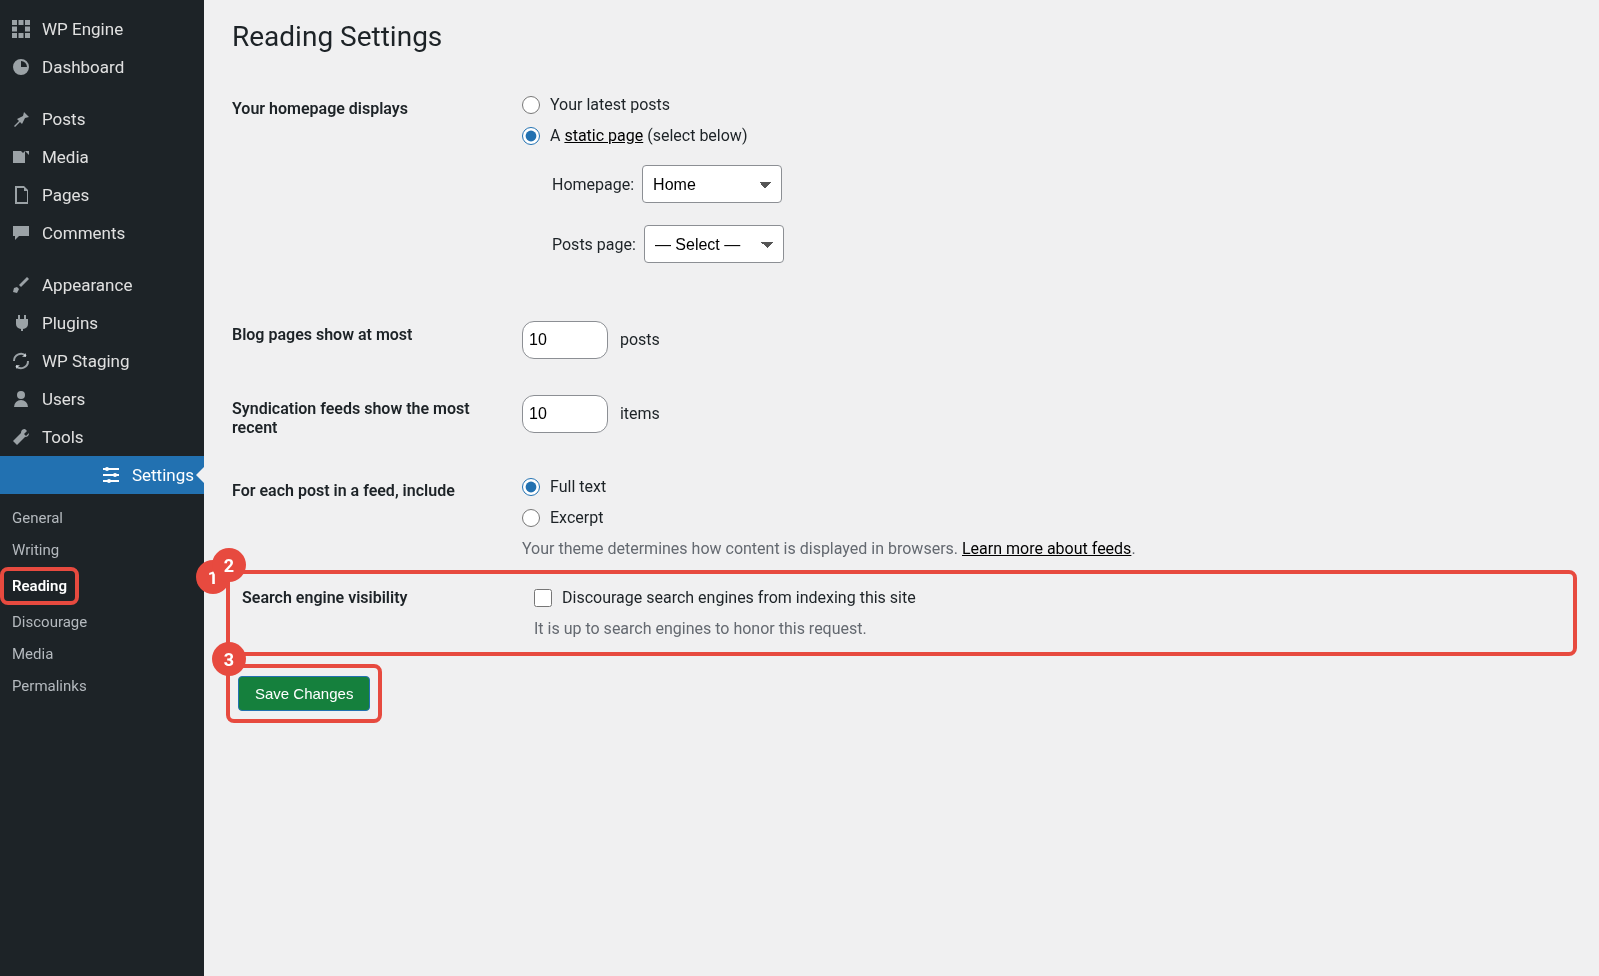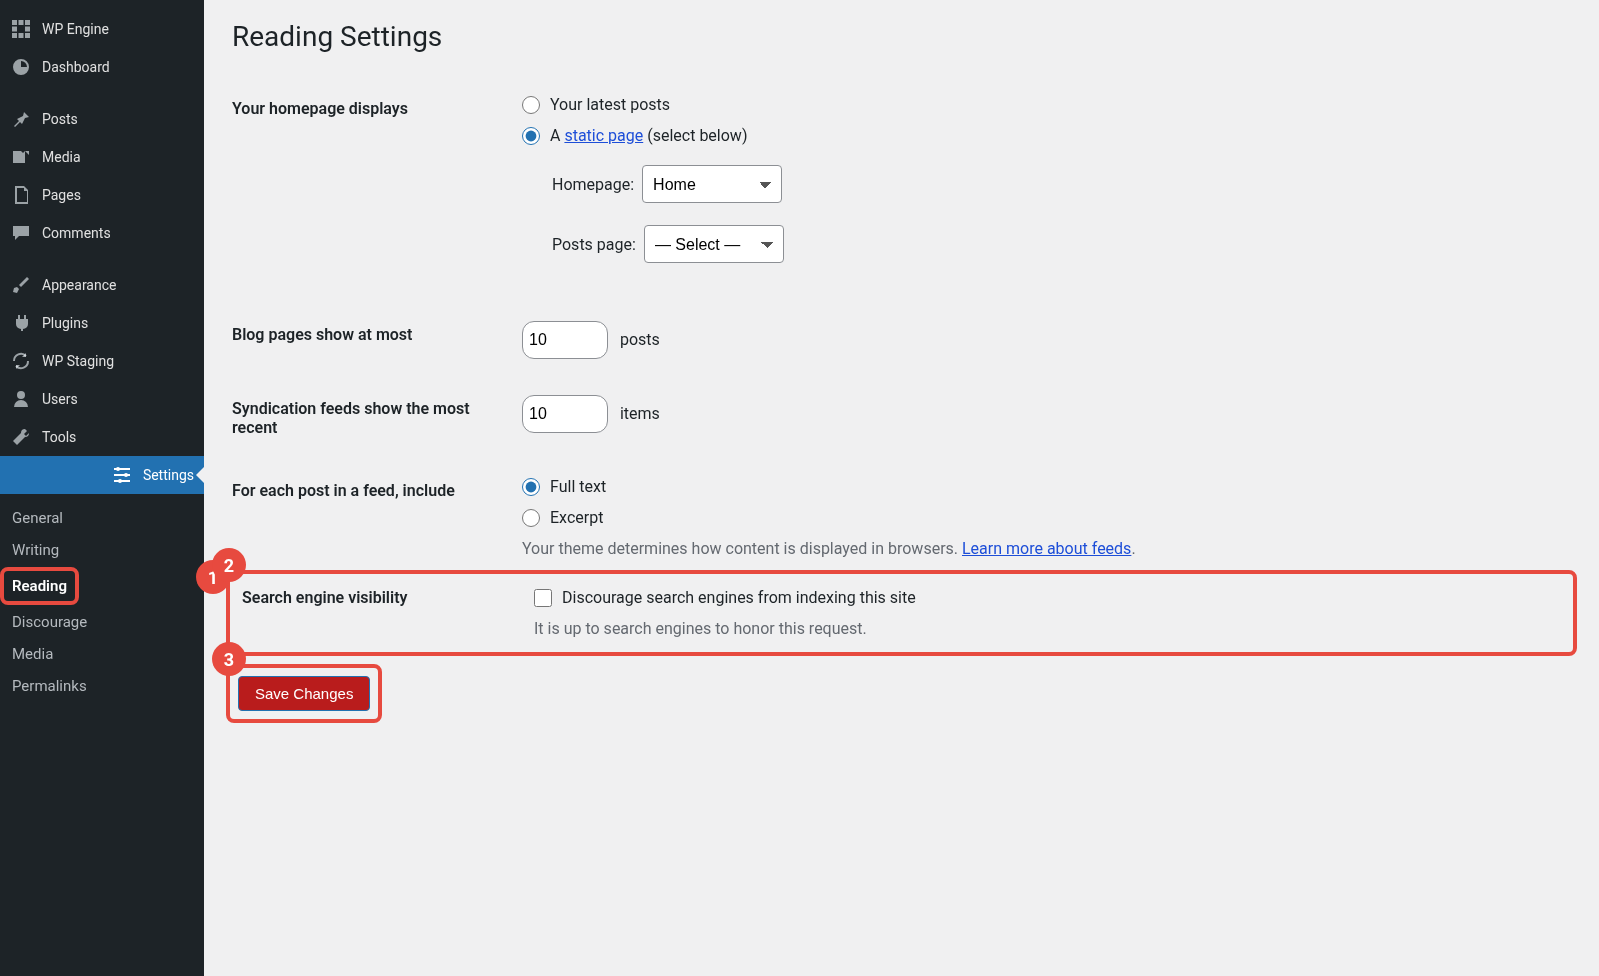--- a/index.html
+++ b/index.html
@@ -21,21 +21,21 @@
     color: #f0f0f1;
     flex-shrink: 0;
     padding-top: 10px;
   }
   .menu-item {
     display: flex;
     align-items: center;
     padding: 8px 10px 8px 10px;
     cursor: pointer;
     color: #e0e0e0;
-    font-size: 14px;
+    font-size: 17px;
     position: relative;
   }
   .menu-item .icon {
     width: 22px;
     height: 22px;
     margin-right: 10px;
     display: flex;
     align-items: center;
     justify-content: center;
     color: rgba(240,246,252,.6);
@@ -104,21 +104,21 @@
     display: flex;
     align-items: center;
     margin-bottom: 12px;
   }
   input[type="radio"], input[type="checkbox"] {
     width: 18px; height: 18px;
     margin-right: 10px;
     accent-color: #2271b1;
   }
   .radio-row label, .check-row label { font-size: 16px; }
-  a.inline-link { color: #1d4ed8; text-decoration: underline; }
+  a.inline-link { color: #000000; text-decoration: underline; }
 
   .sub-controls { margin-left: 30px; margin-top: 20px; }
   .sub-row { display: flex; align-items: center; margin-bottom: 22px; }
   .sub-row label { margin-right: 8px; font-size: 16px; }
   select {
     border: 1px solid #8c8f94;
     border-radius: 4px;
     padding: 5px 28px 5px 10px;
     font-size: 16px;
     background: #fff;
@@ -138,21 +138,21 @@
     font-size: 16px;
     margin-right: 8px;
   }
   .desc {
     color: #646970;
     font-size: 16px;
     margin-top: 10px;
   }
   .submit-row { margin-top: 20px; }
   .button-primary {
-    background: #b91c1c;
+    background: #15803d;
     color: #fff;
     border: 1px solid #2271b1;
     border-radius: 4px;
     padding: 8px 16px;
     font-size: 15px;
     cursor: pointer;
   }
 
   
   .ann-box-red {

